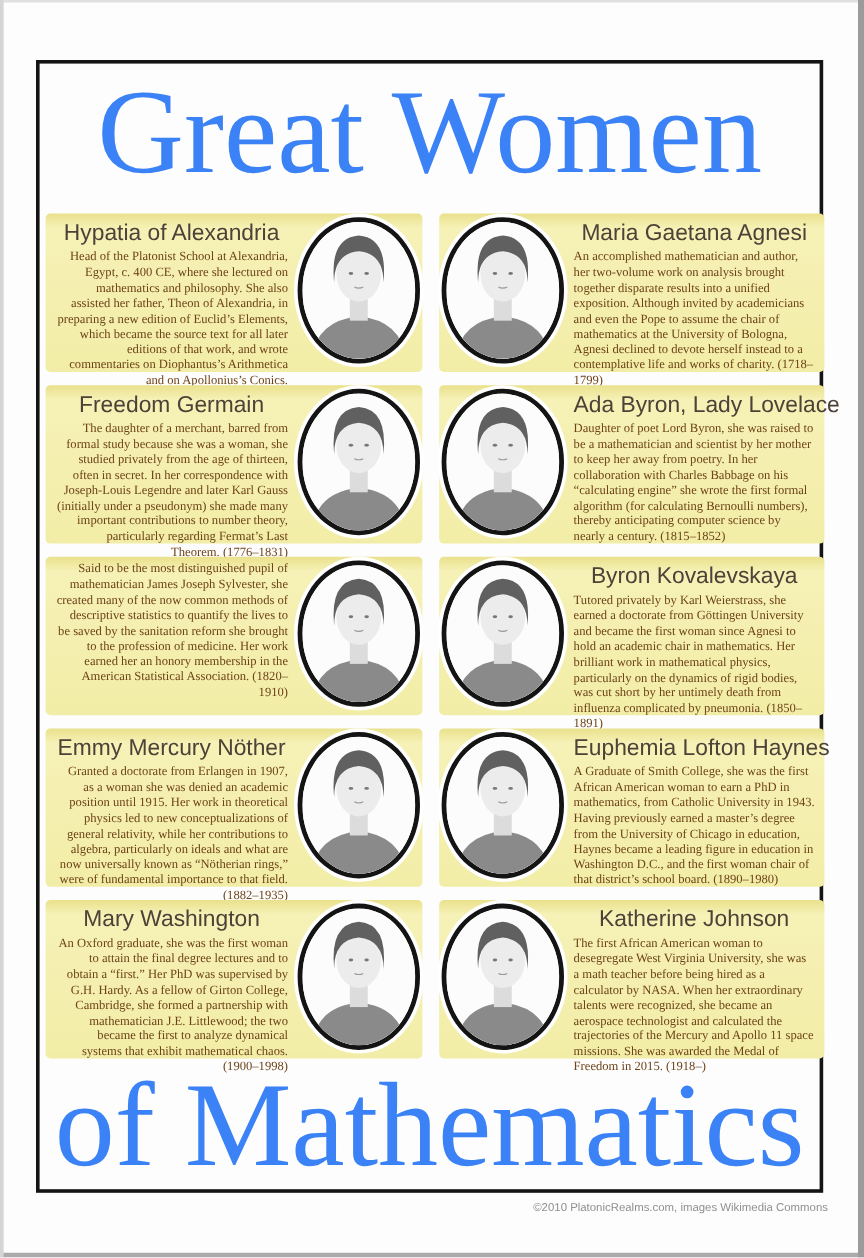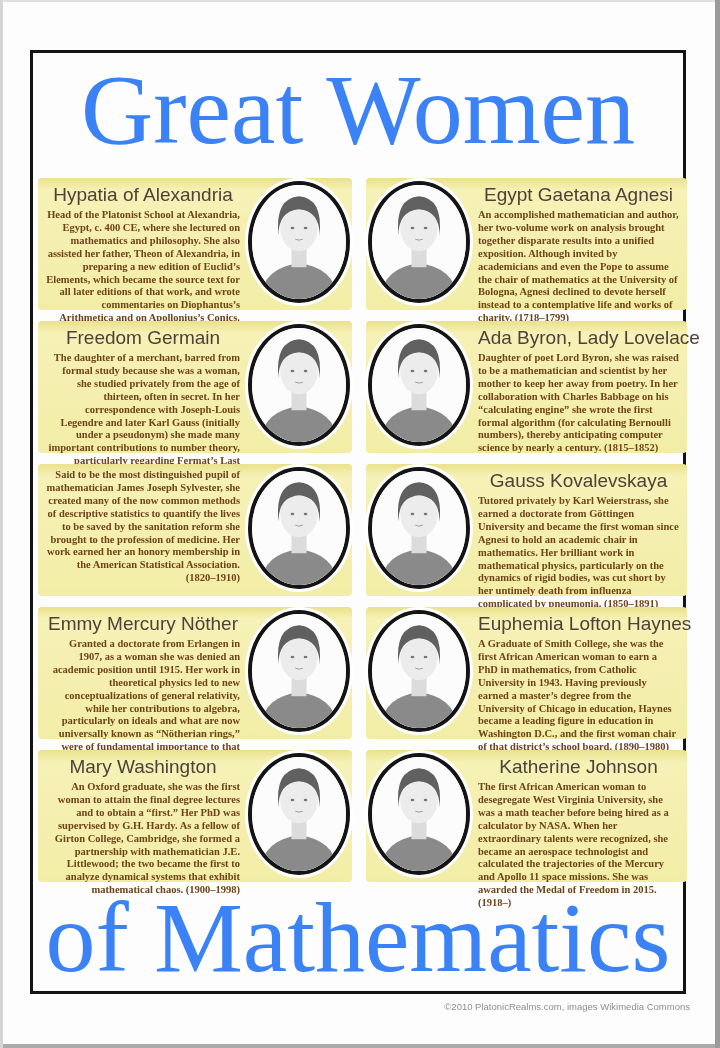--- a/index.html
+++ b/index.html
@@ -53,21 +53,20 @@
     color: #4e4238;
     text-align: center;
     margin-bottom: 3px;
     white-space: nowrap;
   }
   .pbio {
     font-family: "Liberation Serif", "DejaVu Serif", serif;
     font-size: 10.5px;
     line-height: 12.9px;
     color: #6e4318;
-    font-weight: bold;
   }
   .oval {
     position: absolute;
     top: 3px;
     width: 102px; height: 122px;
     background: #ffffff;
     border: 4px solid #141414;
     border-radius: 50%;
     overflow: hidden;
     box-sizing: border-box;
@@ -120,21 +119,21 @@
           <path d="M8 122 Q12 88 50 84 Q88 88 92 122 Z" fill="#8a8a8a"></path>
           <rect x="42" y="64" width="16" height="24" fill="#dcdcdc"></rect>
           <ellipse cx="50" cy="46" rx="20" ry="25" fill="#ececec"></ellipse>
           <path d="M28 54 Q24 14 50 12 Q76 14 72 54 Q72 28 50 26 Q28 28 28 54 Z" fill="#606060"></path>
           <ellipse cx="43" cy="46" rx="2" ry="1.3" fill="#777"></ellipse>
           <ellipse cx="57" cy="46" rx="2" ry="1.3" fill="#777"></ellipse>
           <path d="M46 58 Q50 60 54 58" stroke="#999" fill="none" stroke-width="1"></path>
         </svg>
     </div>
     <div class="ptext">
-      <div class="pname">Egypt Gaetana Agnesi</div>
+      <div class="pname">Maria Gaetana Agnesi</div>
       <div class="pbio">An accomplished mathematician and author, her two-volume work on analysis brought together disparate results into a unified exposition. Although invited by academicians and even the Pope to assume the chair of mathematics at the University of Bologna, Agnesi declined to devote herself instead to a contemplative life and works of charity. (1718–1799)</div>
     </div>
   </div>
 
   <div class="panel left" style="top:321px">
     <div class="ptext">
       <div class="pname">Freedom Germain</div>
       <div class="pbio">The daughter of a merchant, barred from formal study because she was a woman, she studied privately from the age of thirteen, often in secret. In her correspondence with Joseph-Louis Legendre and later Karl Gauss (initially under a pseudonym) she made many important contributions to number theory, particularly regarding Fermat’s Last Theorem. (1776–1831)</div>
     </div>
     <div class="oval">
@@ -195,21 +194,21 @@
           <path d="M8 122 Q12 88 50 84 Q88 88 92 122 Z" fill="#8a8a8a"></path>
           <rect x="42" y="64" width="16" height="24" fill="#dcdcdc"></rect>
           <ellipse cx="50" cy="46" rx="20" ry="25" fill="#ececec"></ellipse>
           <path d="M28 54 Q24 14 50 12 Q76 14 72 54 Q72 28 50 26 Q28 28 28 54 Z" fill="#606060"></path>
           <ellipse cx="43" cy="46" rx="2" ry="1.3" fill="#777"></ellipse>
           <ellipse cx="57" cy="46" rx="2" ry="1.3" fill="#777"></ellipse>
           <path d="M46 58 Q50 60 54 58" stroke="#999" fill="none" stroke-width="1"></path>
         </svg>
     </div>
     <div class="ptext">
-      <div class="pname">Gauss Kovalevskaya</div>
+      <div class="pname">Byron Kovalevskaya</div>
       <div class="pbio">Tutored privately by Karl Weierstrass, she earned a doctorate from Göttingen University and became the first woman since Agnesi to hold an academic chair in mathematics. Her brilliant work in mathematical physics, particularly on the dynamics of rigid bodies, was cut short by her untimely death from influenza complicated by pneumonia. (1850–1891)</div>
     </div>
   </div>
 
   <div class="panel left" style="top:607px">
     <div class="ptext">
       <div class="pname">Emmy Mercury Nöther</div>
       <div class="pbio">Granted a doctorate from Erlangen in 1907, as a woman she was denied an academic position until 1915. Her work in theoretical physics led to new conceptualizations of general relativity, while her contributions to algebra, particularly on ideals and what are now universally known as “Nötherian rings,” were of fundamental importance to that field. (1882–1935)</div>
     </div>
     <div class="oval">

